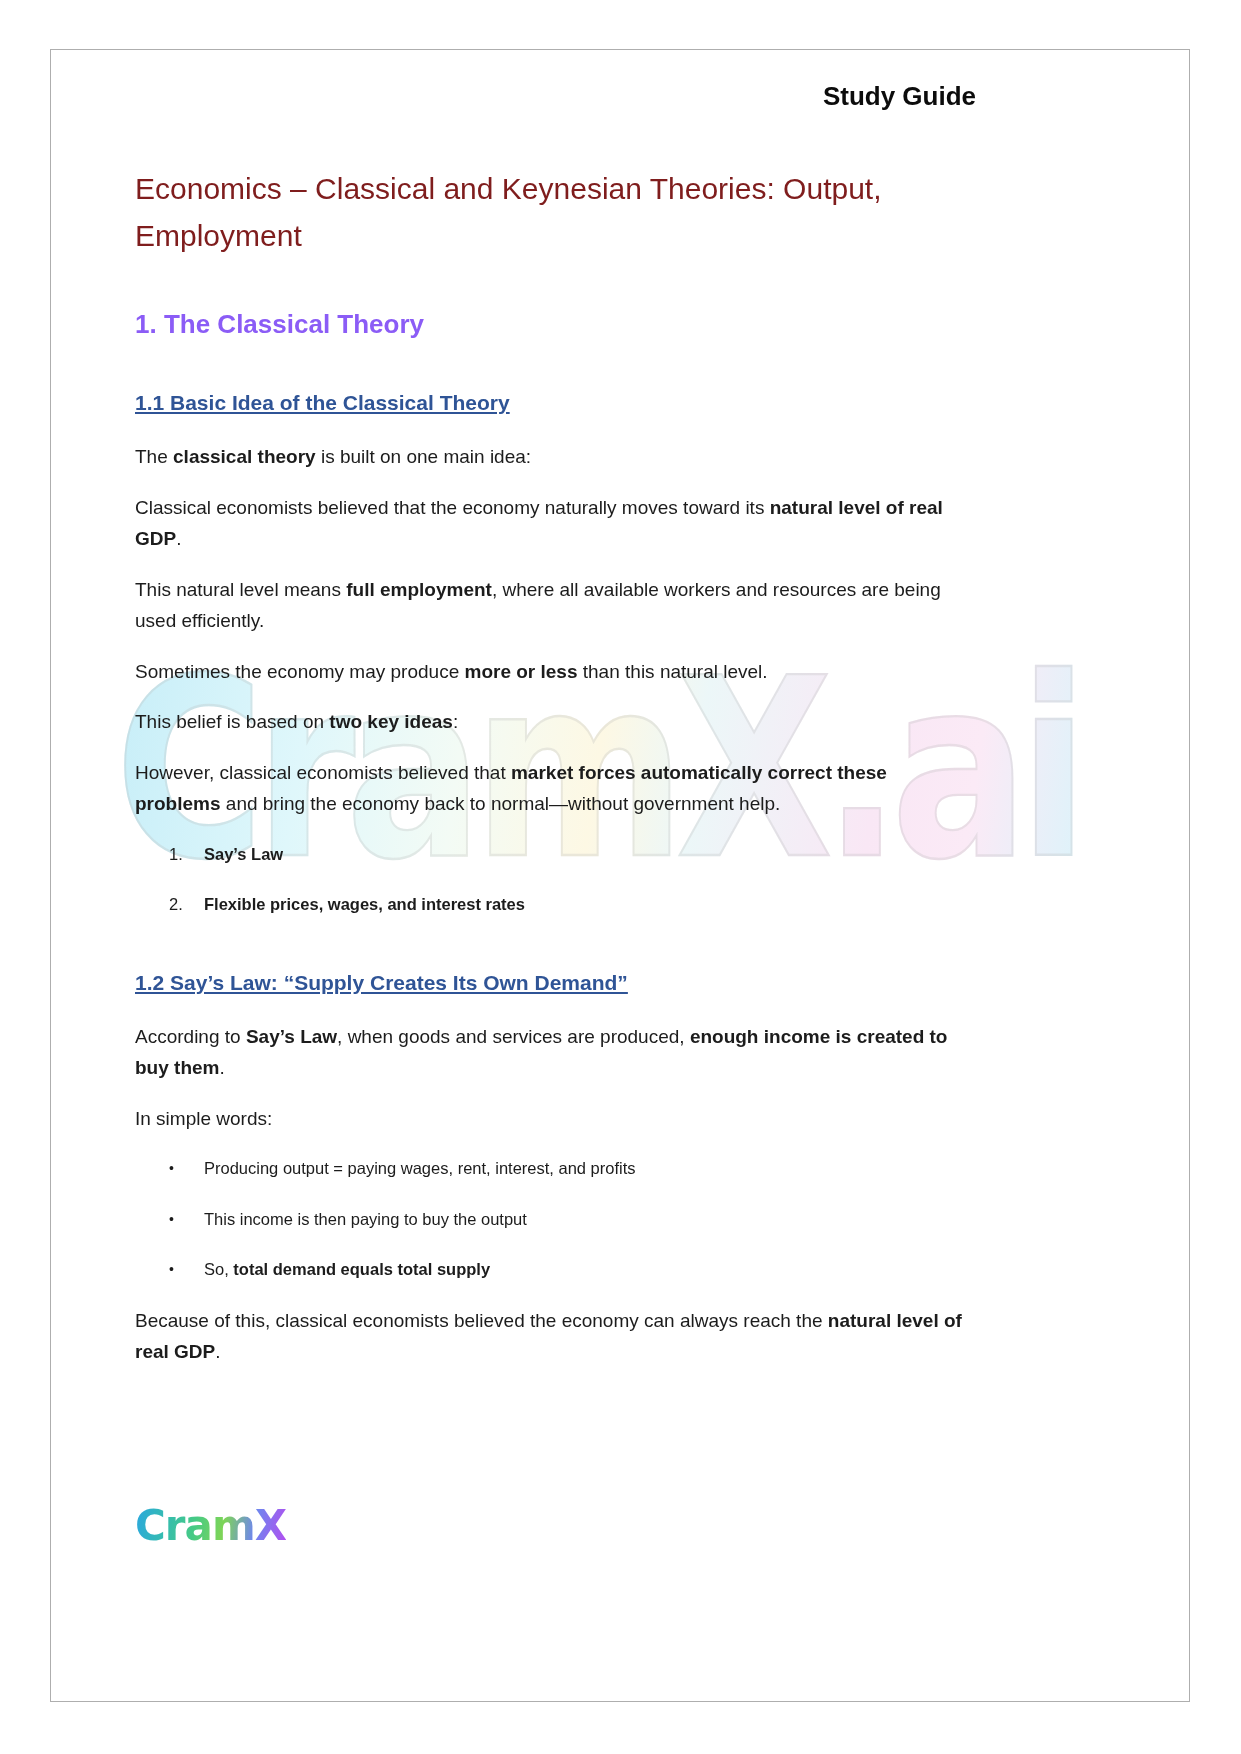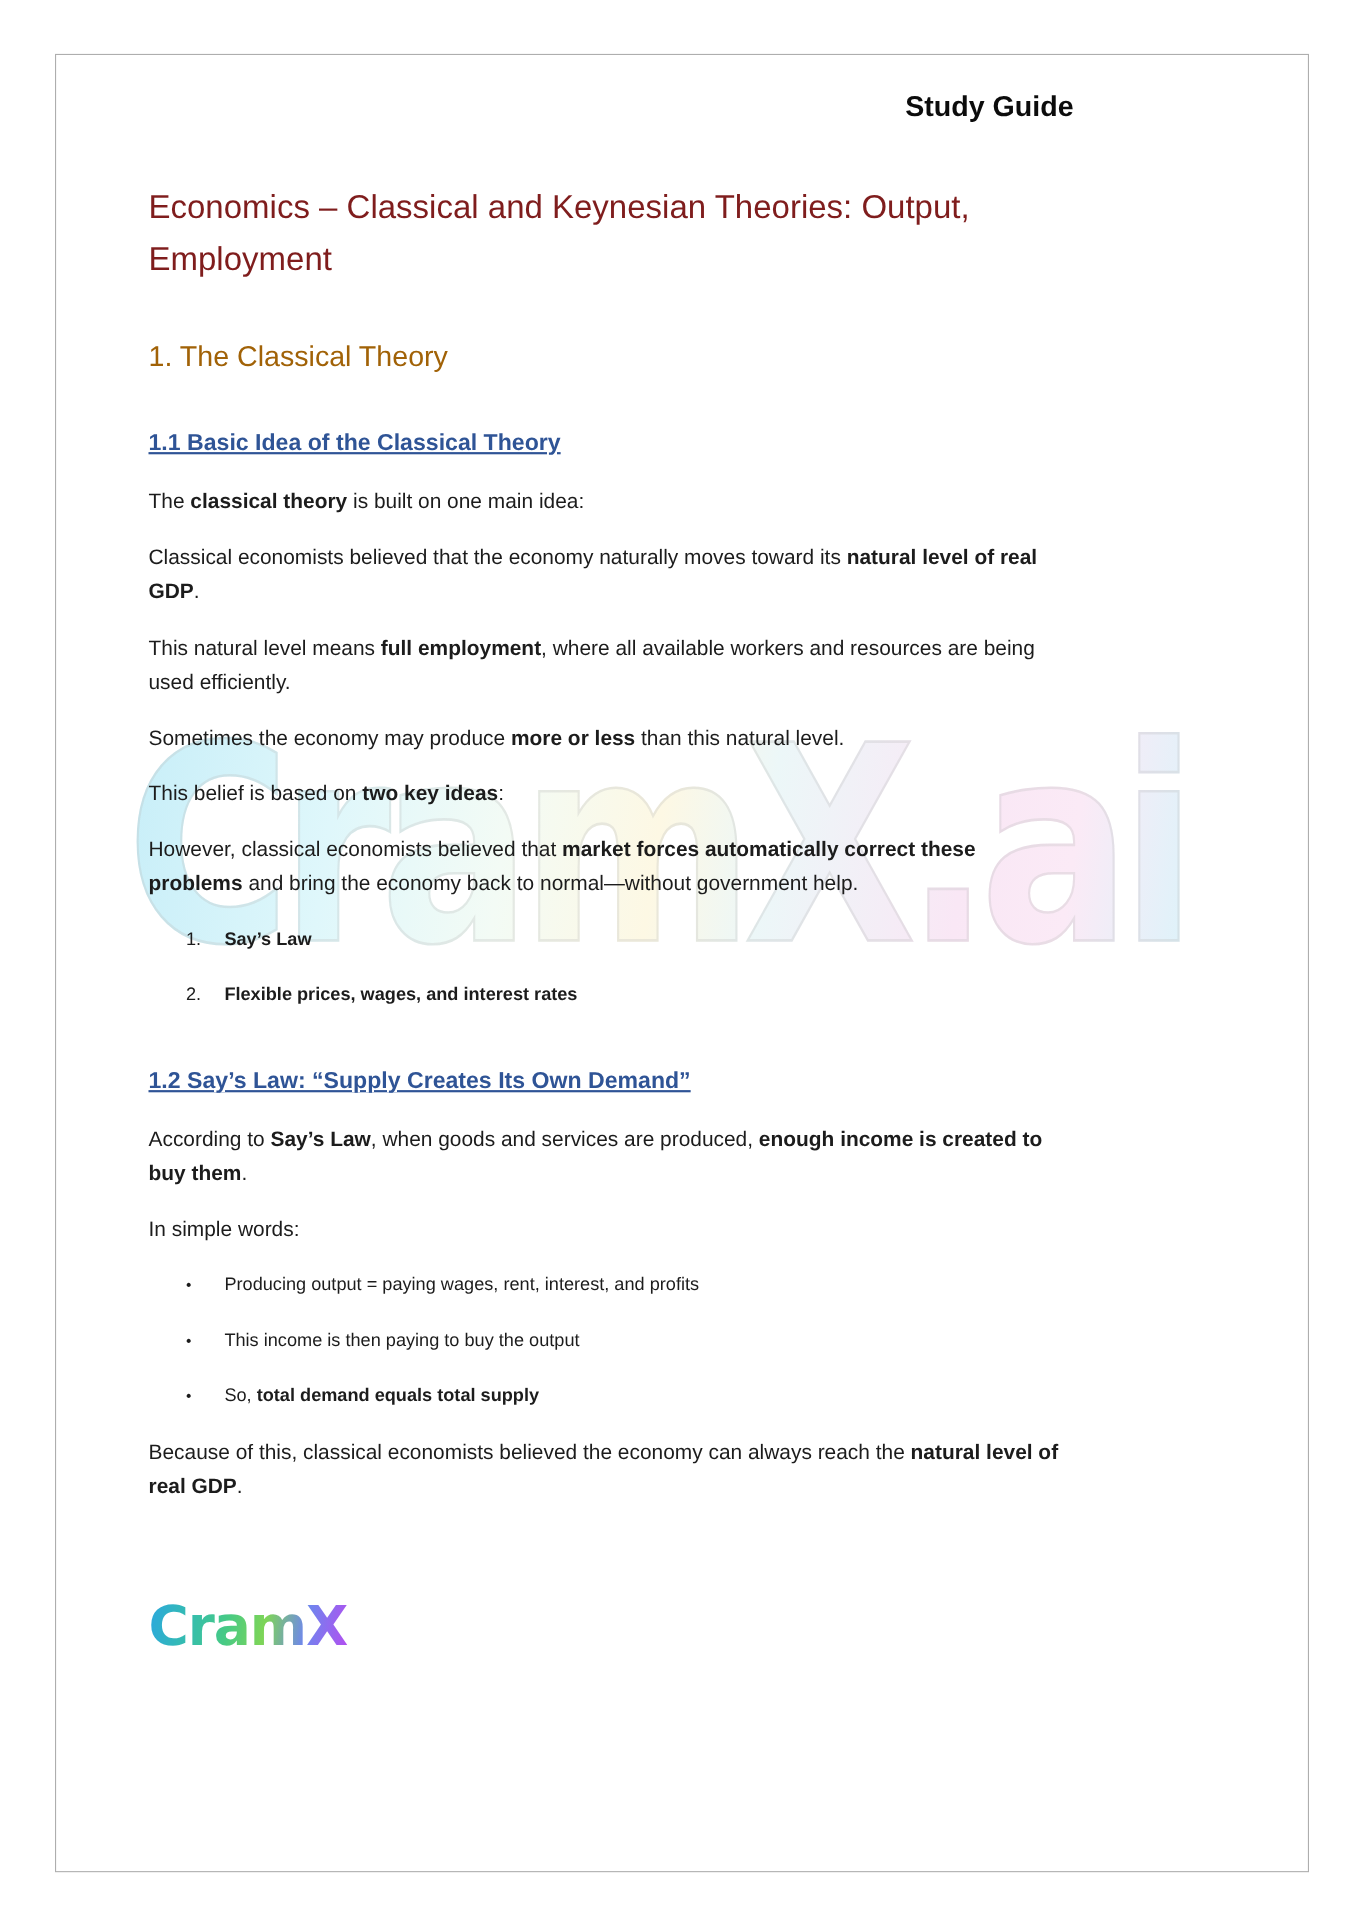--- a/index.html
+++ b/index.html
@@ -58,23 +58,23 @@
   .doc-title {
     margin: 54px 0 0 0;
     font-size: 30px;
     font-weight: 400;
     line-height: 47px;
     color: #7f1d1d;
   }
   .h1 {
     margin: 48px 0 0 0;
     font-size: 26px;
-    font-weight: 400;
+    font-weight: 700;
     line-height: 34px;
-    color: #a16207;
+    color: #8b5cf6;
   }
   .h2 {
     margin: 48px 0 24px 0;
     font-size: 21px;
     font-weight: 700;
     line-height: 28px;
     color: #2F5496;
     text-decoration: underline;
   }
   .p {
@@ -93,24 +93,24 @@
     line-height: 31.5px;
     color: #1c1c1c;
   }
   .li .marker {
     position: absolute;
     left: 34px; top: 0;
   }
   .li.bullet .marker { font-size: 14px; }
   .logo {
     display: inline-block;
-    margin-top: 66px;
+    margin-top: 118px;
     font-family: "DejaVu Sans", sans-serif;
     font-weight: 800;
-    font-size: 50px;
+    font-size: 42px;
     line-height: 1;
     letter-spacing: -1px;
     background: linear-gradient(100deg,
       #2ba7e0 0%, #35bdae 22%, #47ca84 40%, #7ed557 58%,
       #6f86ee 78%, #b44df0 100%);
     -webkit-background-clip: text;
     background-clip: text;
     color: transparent;
   }
 </style>

